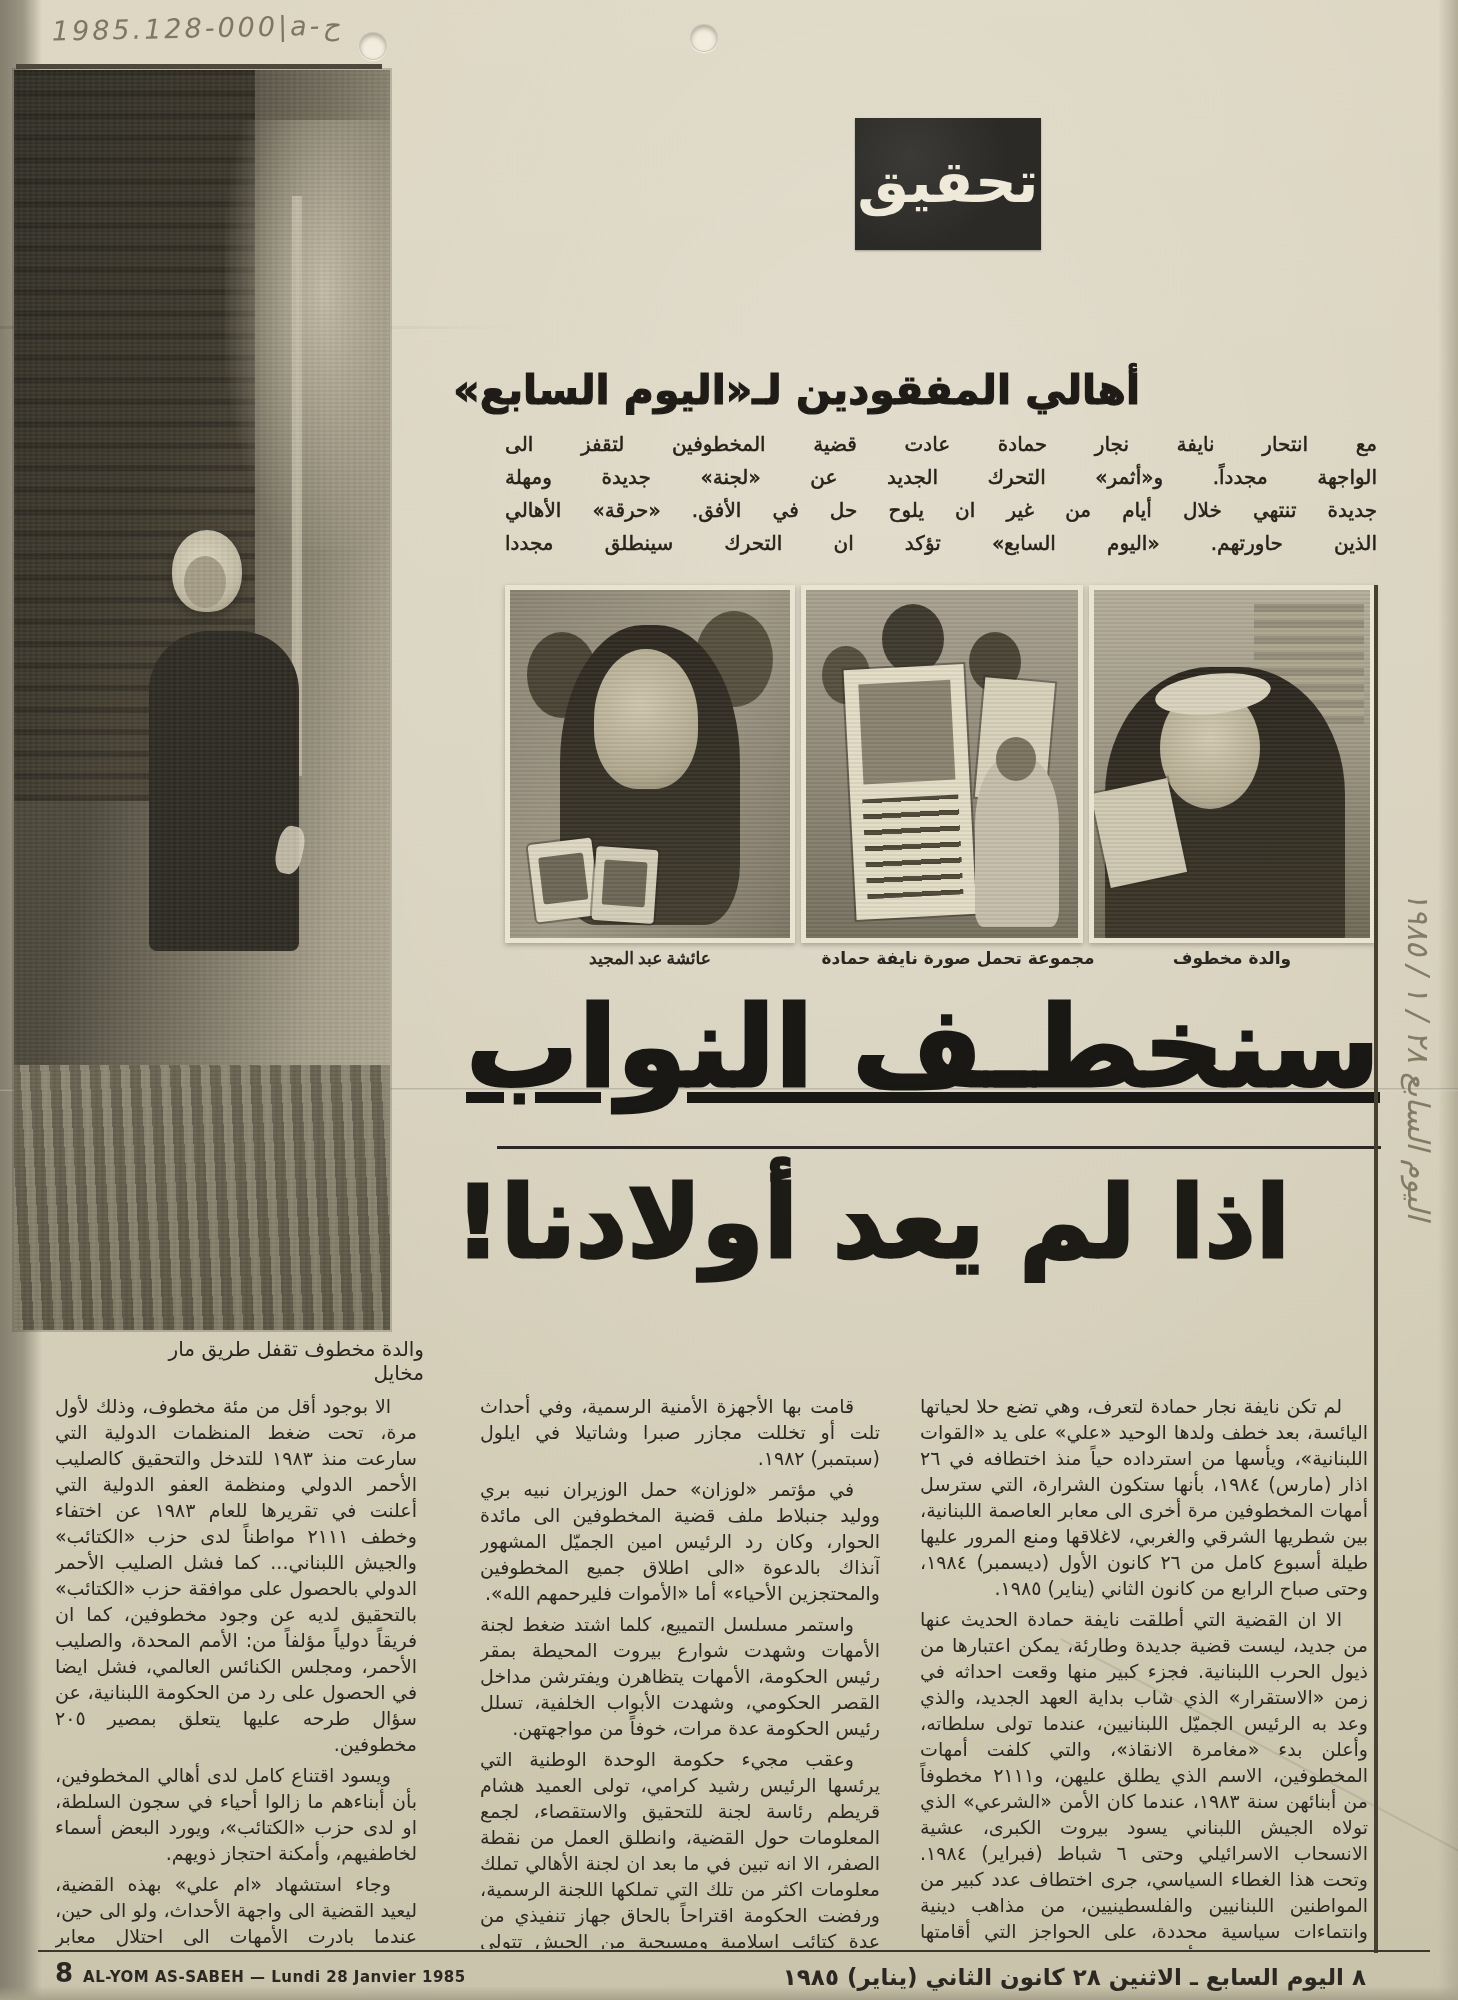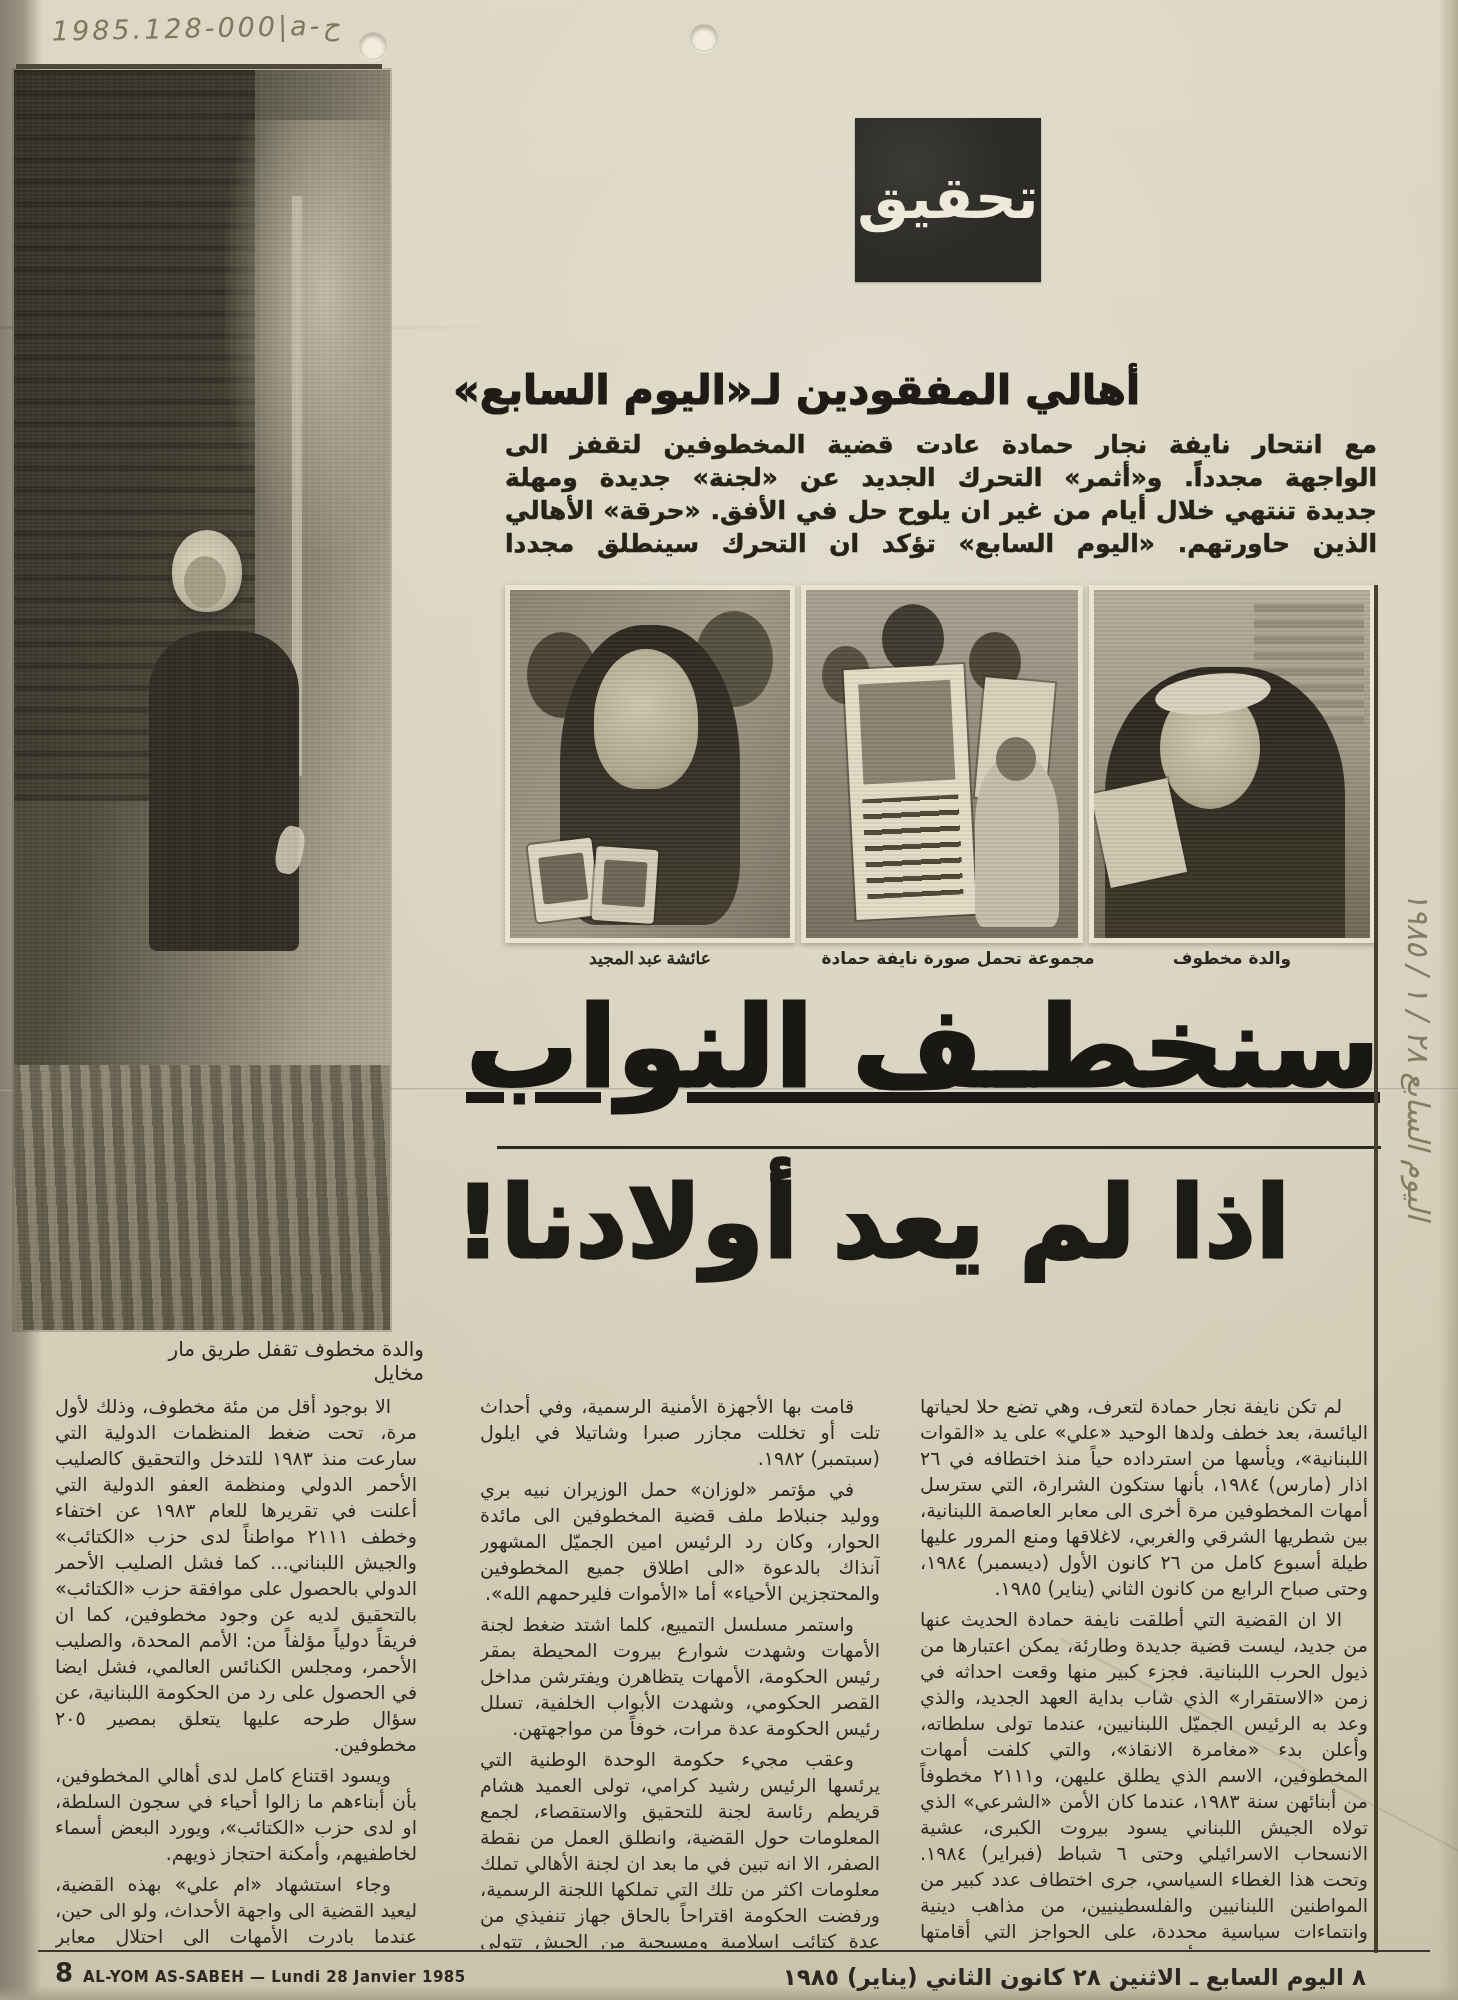--- a/index.html
+++ b/index.html
@@ -66,33 +66,33 @@
   .lp-flag{position:absolute;left:70%;top:60%;width:26px;height:48px;border-radius:40%;
     background:#d9d2bc;opacity:.85;transform:rotate(12deg);}
   .lp-grain{position:absolute;inset:0;
     background:
       repeating-linear-gradient(0deg, rgba(255,255,255,.03) 0 2px, rgba(0,0,0,.03) 2px 4px),
       repeating-linear-gradient(90deg, rgba(255,255,255,.02) 0 3px, rgba(0,0,0,.02) 3px 6px);}
   .left-caption{left:120px;top:1337px;width:304px;font-size:20px;font-weight:400;
     direction:rtl;text-align:right;color:#2a2620;}
 
   
-  .badge{left:855px;top:118px;width:186px;height:164px;
+  .badge{left:855px;top:118px;width:186px;height:132px;
     background:
       radial-gradient(circle at 30% 30%, rgba(255,255,255,.08), rgba(0,0,0,0) 60%),
       #2b2a26;
     display:flex;align-items:center;justify-content:center;
     box-shadow:0 1px 2px rgba(0,0,0,.3);}
   .badge span{color:#efe9d9;font-size:58px;font-weight:900;transform:translateY(-2px);}
 
   
   .kicker{right:318px;top:366px;font-size:41px;font-weight:900;direction:rtl;
     color:#1f1c17;-webkit-text-stroke:1.2px #1f1c17;letter-spacing:-1px;}
   .intro{left:505px;top:428px;width:872px;direction:rtl;}
-  .intro .intro-line{font-size:25px;font-weight:700;line-height:33px;
+  .intro .intro-line{font-size:20px;font-weight:400;line-height:33px;
     text-align:justify;text-align-last:justify;color:#262219;
     -webkit-text-stroke:.5px #262219;}
 
   
   .news-photo{top:585px;height:358px;background:#968f7e;overflow:hidden;
     border:5px solid #e9e3d2;box-shadow:0 2px 5px rgba(60,54,40,.35);box-sizing:border-box;}
   .np1{left:505px;width:290px;}
   .np2{left:801px;width:282px;}
   .np3{left:1089px;width:286px;}
   .np-grain{position:absolute;inset:0;

